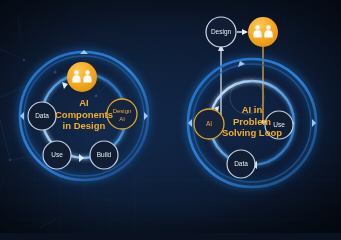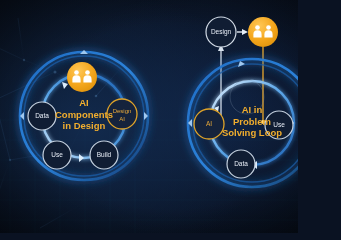--- a/index.html
+++ b/index.html
@@ -10,21 +10,21 @@
   body {
     width: 341px;
     height: 233px;
     overflow: hidden;
     font-family: "Liberation Sans", sans-serif;
     position: relative;
   }
 
   #canvas {
     position: relative;
-    width: 298px;
+    width: 341px;
     height: 233px;
     background:
       radial-gradient(ellipse 260px 200px at 30% 55%, #122a4d 0%, rgba(18,42,77,0) 70%),
       radial-gradient(ellipse 240px 190px at 74% 50%, #102344 0%, rgba(16,35,68,0) 70%),
       linear-gradient(160deg, #0b1526 0%, #091120 55%, #070e1a 100%);
     overflow: hidden;
   }
 
   .bg-svg, .diagram-svg {
     position: absolute;

